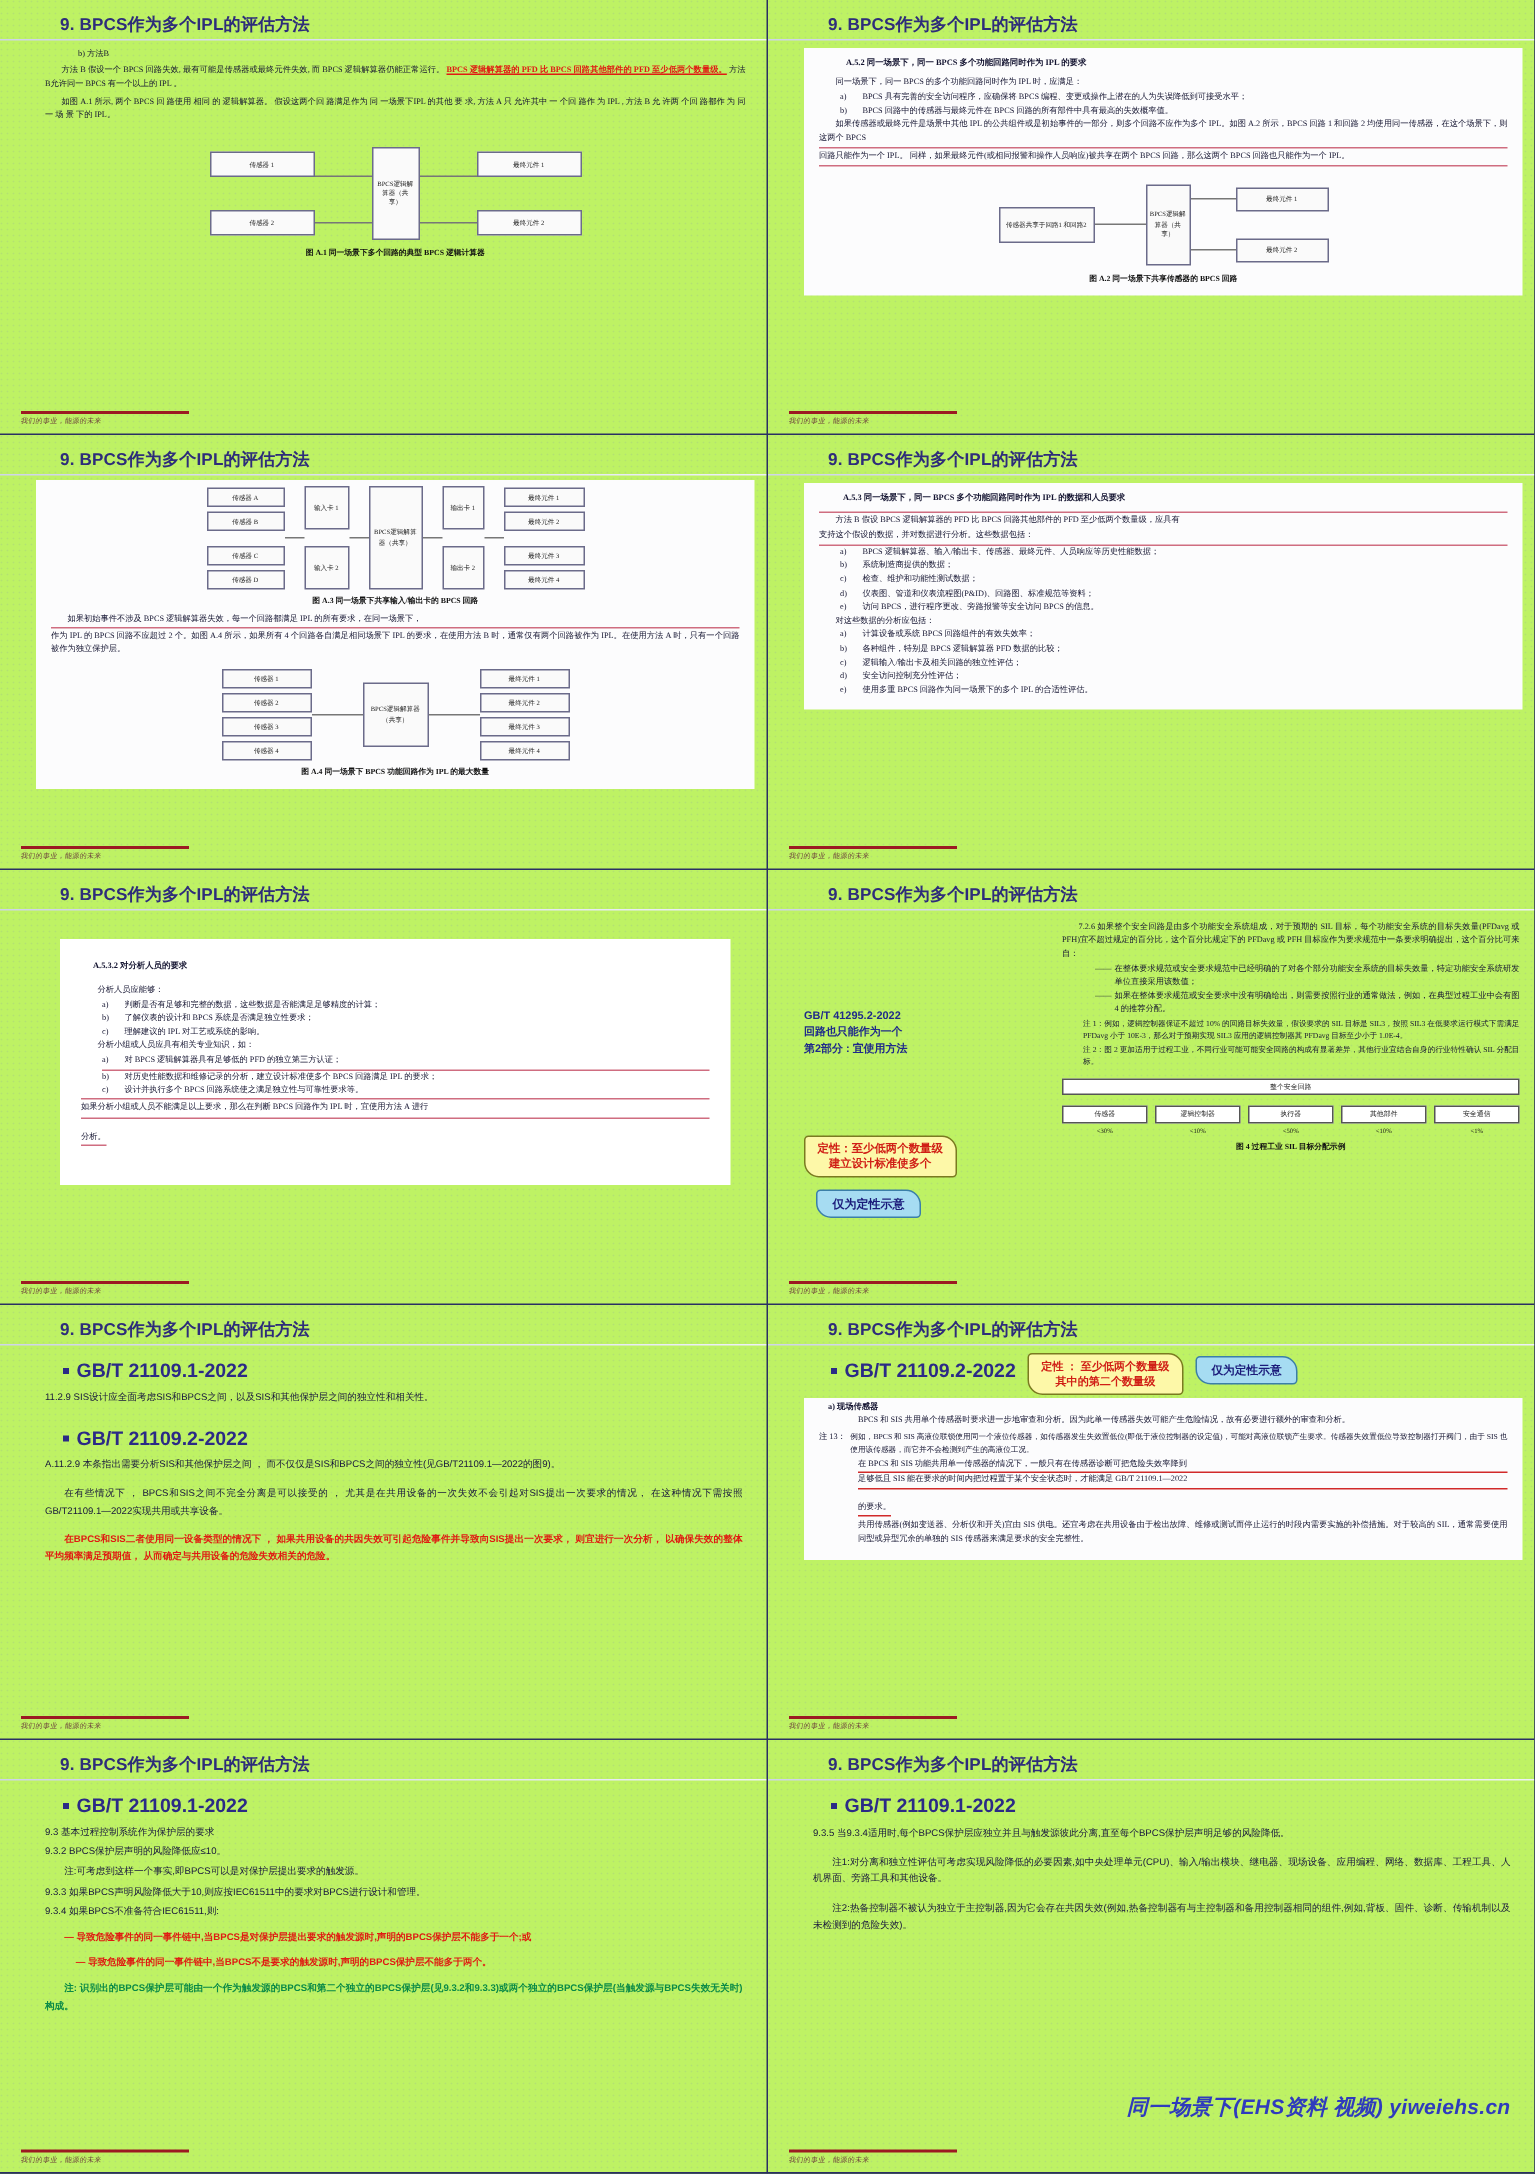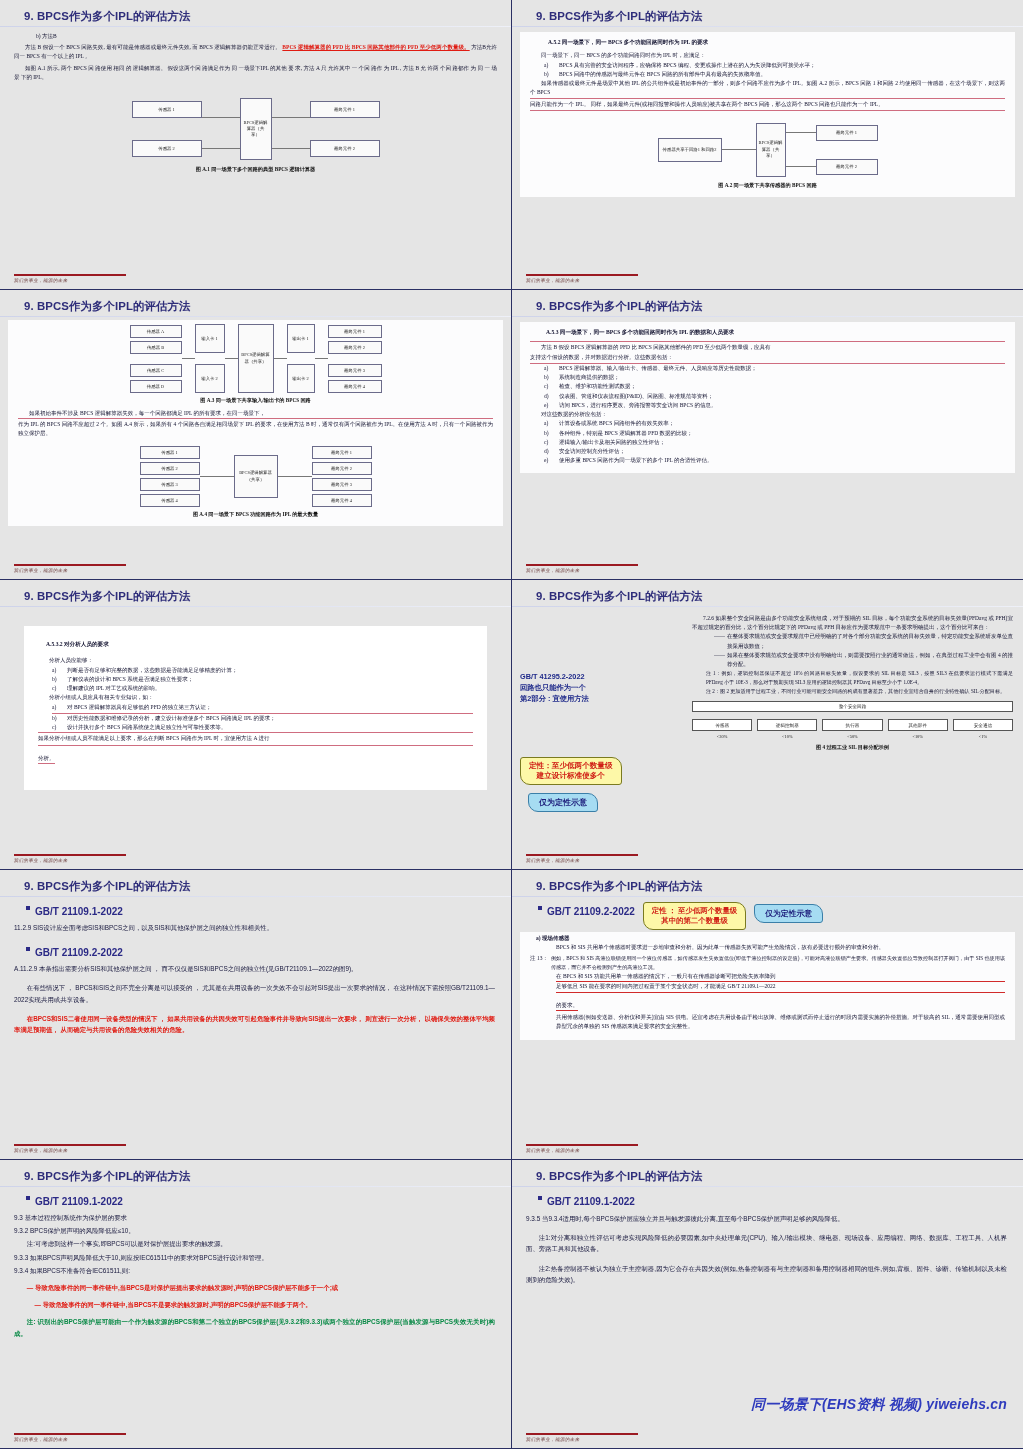--- a/index.html
+++ b/index.html
@@ -12,24 +12,25 @@
   #deck{
     width:1023px;height:1449px;
     display:grid;
     grid-template-columns:512px 511px;
     grid-template-rows:290px 290px 290px 290px 289px;
     gap:0;
     background:#232a60;
   }
   .slide{
     position:relative;
-    background:#e5e5e5;
+    background:#bef264;
     border-right:1px solid #2a2f63;
     border-bottom:1px solid #2a2f63;
     overflow:hidden;
+    padding-left:16px;
   }
   .slide:nth-child(2n){ border-right:none; }
   
   .slide::before{
     content:"";
     position:absolute; inset:0;
     background-image:
       radial-gradient(circle at 1px 1px, rgba(120,130,190,.15) .6px, transparent .7px);
     background-size:4px 4px;
     pointer-events:none;
@@ -69,22 +70,22 @@
     text-align:justify;
   }
   .h-std{ font-weight:bold; font-size:5.6px; margin-bottom:4px; }
   .indent{ text-indent:2em; }
   .li{ display:flex; gap:4px; margin-left:14px; }
   .li .mk{ width:11px; flex:0 0 11px; }
   .li .tx{ flex:1; }
 
   
   .gbt{
-    color:#2b2a86; font-weight:bold; font-size:10px;
-    margin:8px 0 5px 26px; display:flex; align-items:flex-start; gap:5px;
+    color:#2b2a86; font-weight:bold; font-size:13px;
+    margin:8px 0 5px 26px; display:flex; align-items:center; gap:5px;
   }
   .gbt .sq{ width:4px;height:4px;background:#2b2a86;display:inline-block; }
   .ptxt{
     font-size:6.4px; line-height:1.75; color:#16163c;
     margin:0 16px 6px 14px; text-align:justify;
   }
   .ptxt.ind{ text-indent:2em; }
   .red{ color:#e01b12; font-weight:bold; }
   .green{ color:#0a8a47; font-weight:bold; }
 

